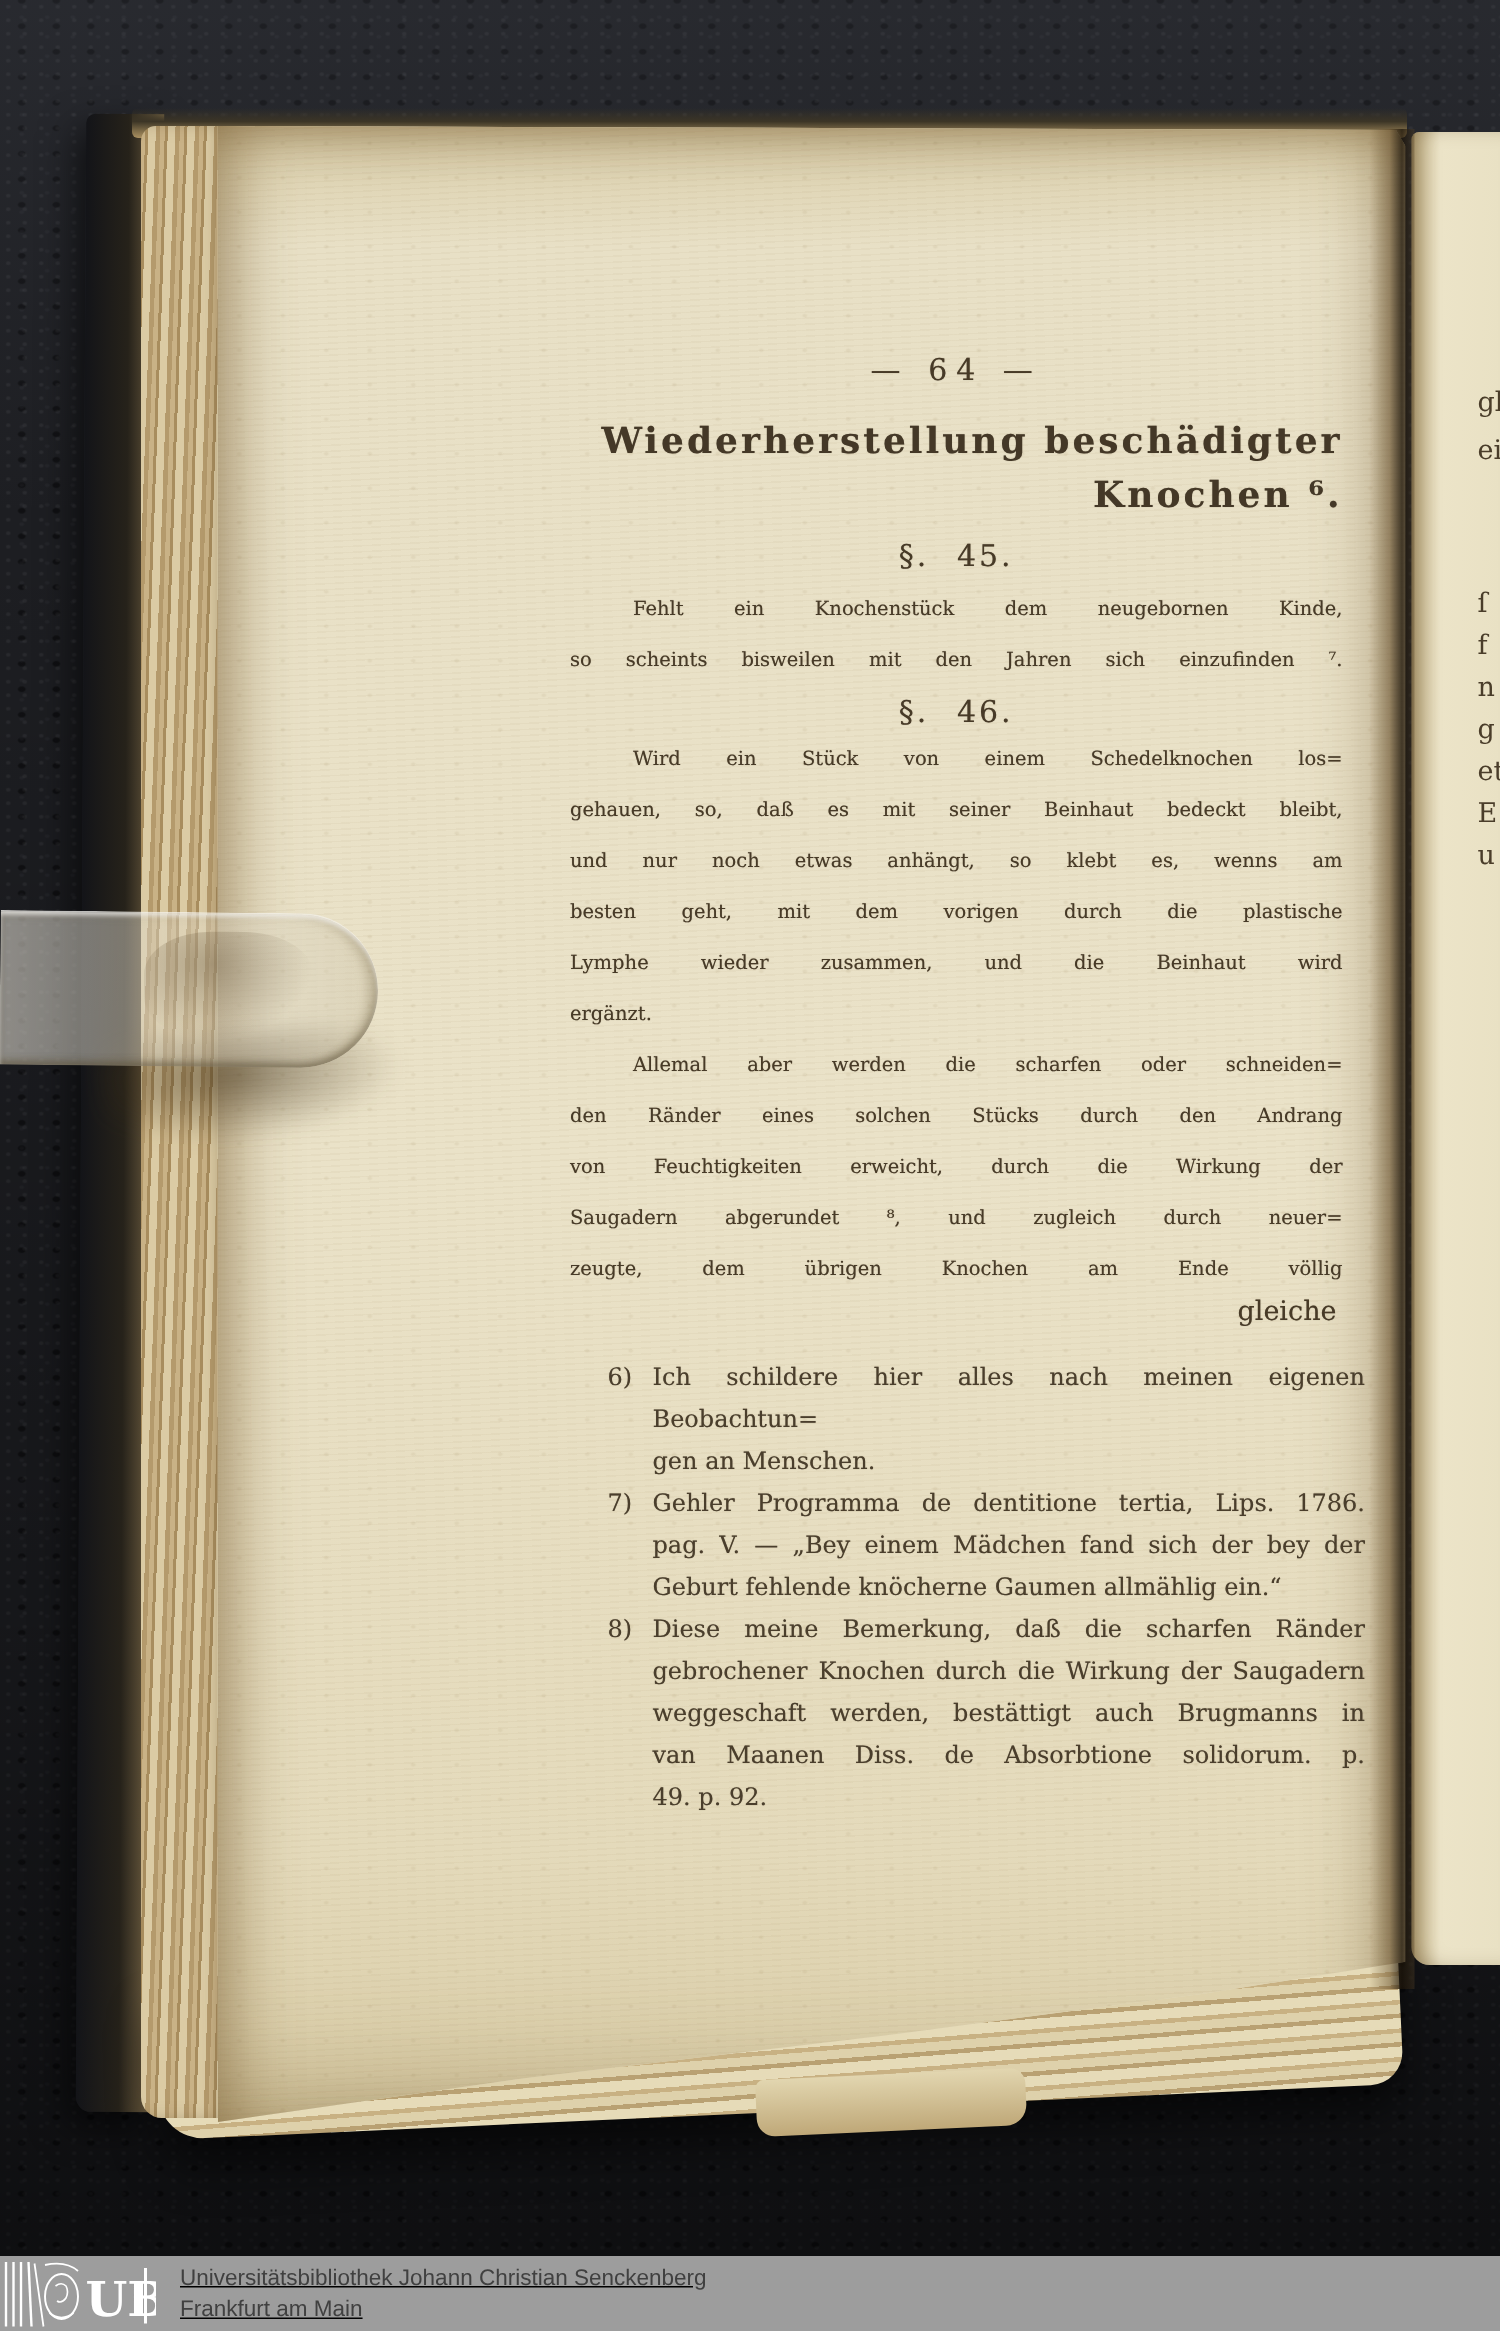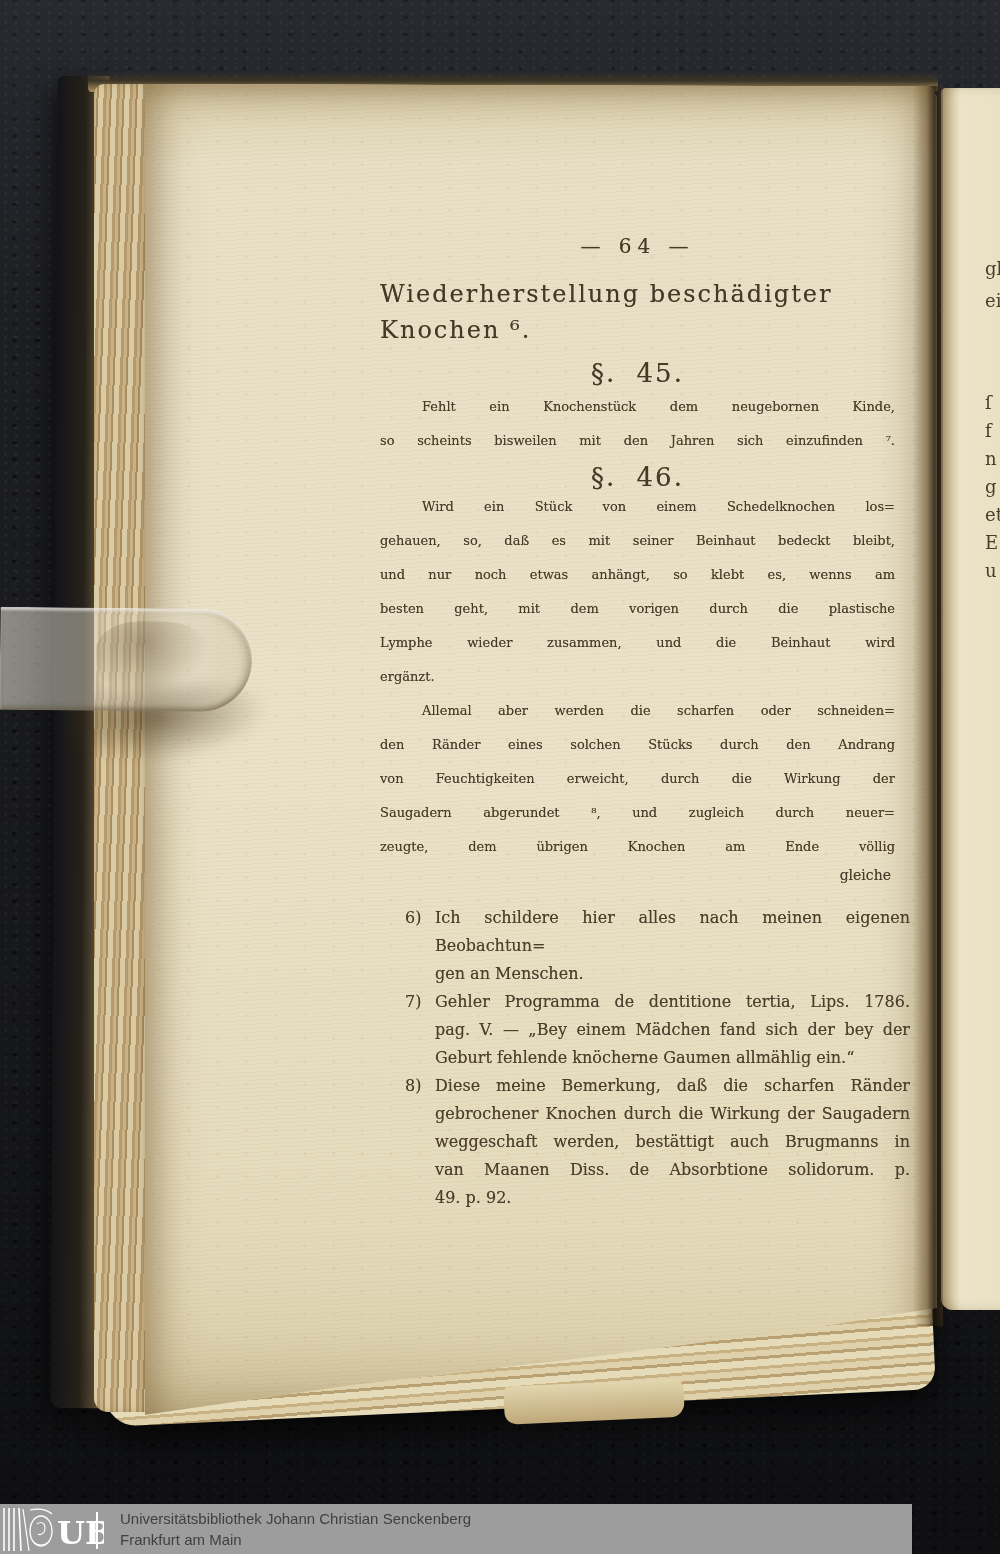--- a/index.html
+++ b/index.html
@@ -52,29 +52,29 @@
       inset 28px 0 40px -16px rgba(125,98,55,.55),
       inset -36px 0 46px -20px rgba(115,90,50,.55),
       inset 0 24px 32px -20px rgba(125,98,55,.5),
       inset 0 -70px 70px -45px rgba(130,105,60,.38);}
 
   
   .textblock{position:absolute;left:235px;top:150px;width:515px;color:#473a27;
     font-family:"DejaVu Serif",serif;
     text-shadow:0 0 .5px rgba(71,58,39,.55);}
   .pagenum{text-align:center;font-size:20px;letter-spacing:6px;height:26px;}
-  .heading{margin-top:16px;text-align:left;font-weight:normal;font-size:24px;line-height:36px;letter-spacing:2px;color:#443827;}
-  .secnum{margin-top:10px;text-align:center;font-size:26px;letter-spacing:2px;word-spacing:10px;height:26px;}
+  .heading{margin-top:16px;text-align:right;font-weight:bold;font-size:24px;line-height:36px;letter-spacing:2px;color:#443827;}
+  .secnum{margin-top:10px;text-align:center;font-size:20px;letter-spacing:2px;word-spacing:10px;height:26px;}
   .secnum.s46{margin-top:4px;}
   .para{font-size:13px;line-height:34px;}
   .para.p1{margin-top:6px;}
   .para.p2{margin-top:2px;}
   .jline{text-align:justify;text-align-last:justify;}
   .indent{text-indent:42px;}
-  .catchword{text-align:right;font-size:14px;line-height:30px;margin-top:-4px;padding-right:4px;}
+  .catchword{text-align:right;font-size:18px;line-height:30px;margin-top:-4px;padding-right:4px;}
   .footnotes{margin-top:14px;margin-left:25px;width:505px;font-size:16px;line-height:28px;color:#4a3e2c;}
   .footnote{position:relative;padding-left:30px;}
   .fn-marker{position:absolute;left:0;top:0;}
 
   
   .gutter{position:absolute;left:913px;top:86px;width:30px;height:1240px;z-index:5;
     background:linear-gradient(90deg, rgba(90,70,40,0), rgba(95,72,38,.45) 45%, rgba(28,20,9,.75) 72%, rgba(90,70,40,.35));}
   .sliver{position:absolute;left:941px;top:88px;width:59px;height:1222px;z-index:4;overflow:hidden;
     background:linear-gradient(90deg,#cdbd92,#ece4c8 32%,#e9e1c4);
     border-radius:5px 0 0 12px;
@@ -89,22 +89,22 @@
     border-radius:0 52px 52px 0;
     background:linear-gradient(90deg, rgba(214,210,200,.62), rgba(228,223,208,.38) 55%, rgba(196,186,160,.34));
     box-shadow:inset 0 2px 3px rgba(255,255,255,.65), inset 0 -3px 5px rgba(80,68,45,.45), inset -6px 0 8px rgba(120,105,75,.35);
     border-top:1px solid rgba(255,255,255,.5);
     transform:rotate(.6deg);}
   .glass::after{content:"";position:absolute;left:38%;top:12%;width:45%;height:70%;
     background:radial-gradient(ellipse at 40% 30%, rgba(90,72,45,.35), transparent 70%);
     border-radius:40%;}
 
   
-  .footer{position:absolute;left:0;bottom:0;width:912px;height:50px;z-index:10;
-    background:#9d9d9d;display:flex;align-items:center;}
+  .footer{position:absolute;left:0;bottom:0;width:1000px;height:50px;z-index:10;
+    background:#9d9d9d;display:flex;align-items:center;text-decoration:underline;}
   .logo{width:104px;height:50px;flex:0 0 auto;position:relative;}
   .footer-text{margin-left:16px;color:#404040;font-family:"Liberation Sans",sans-serif;
     font-size:15px;line-height:21px;}
 </style>
 </head>
 <body>
 
 <div class="stage">
 
   <div class="cover-left"></div>

